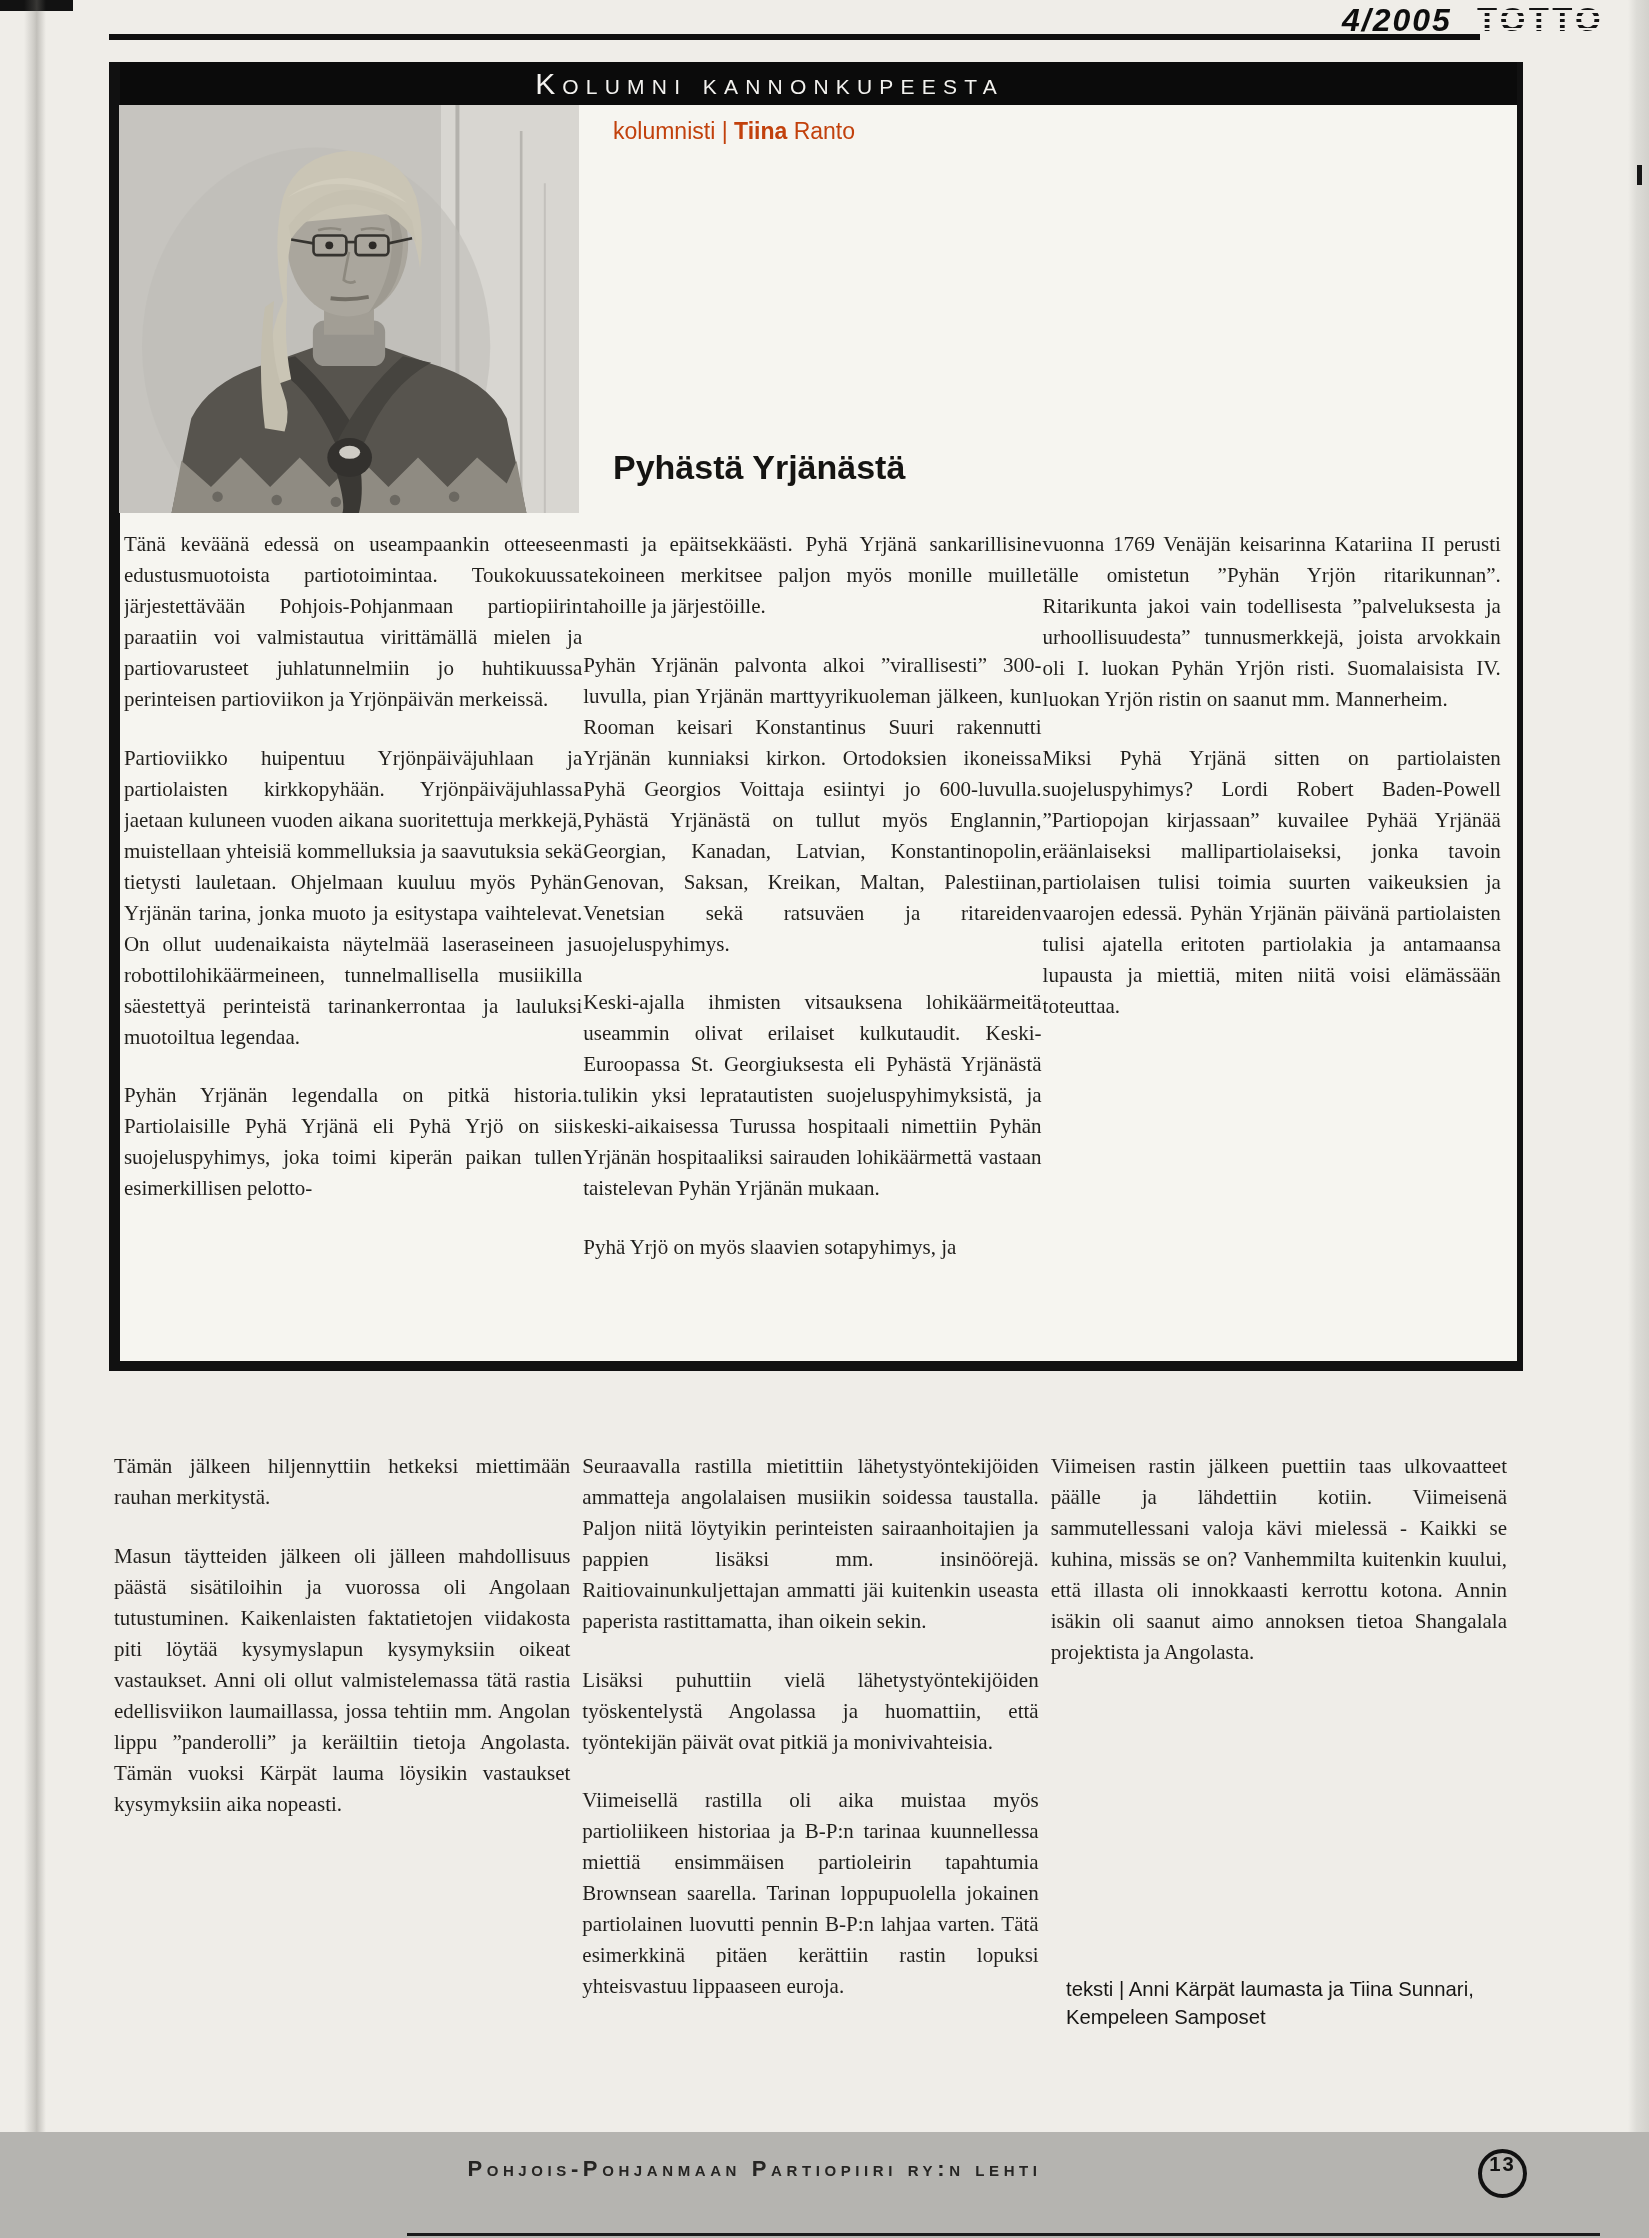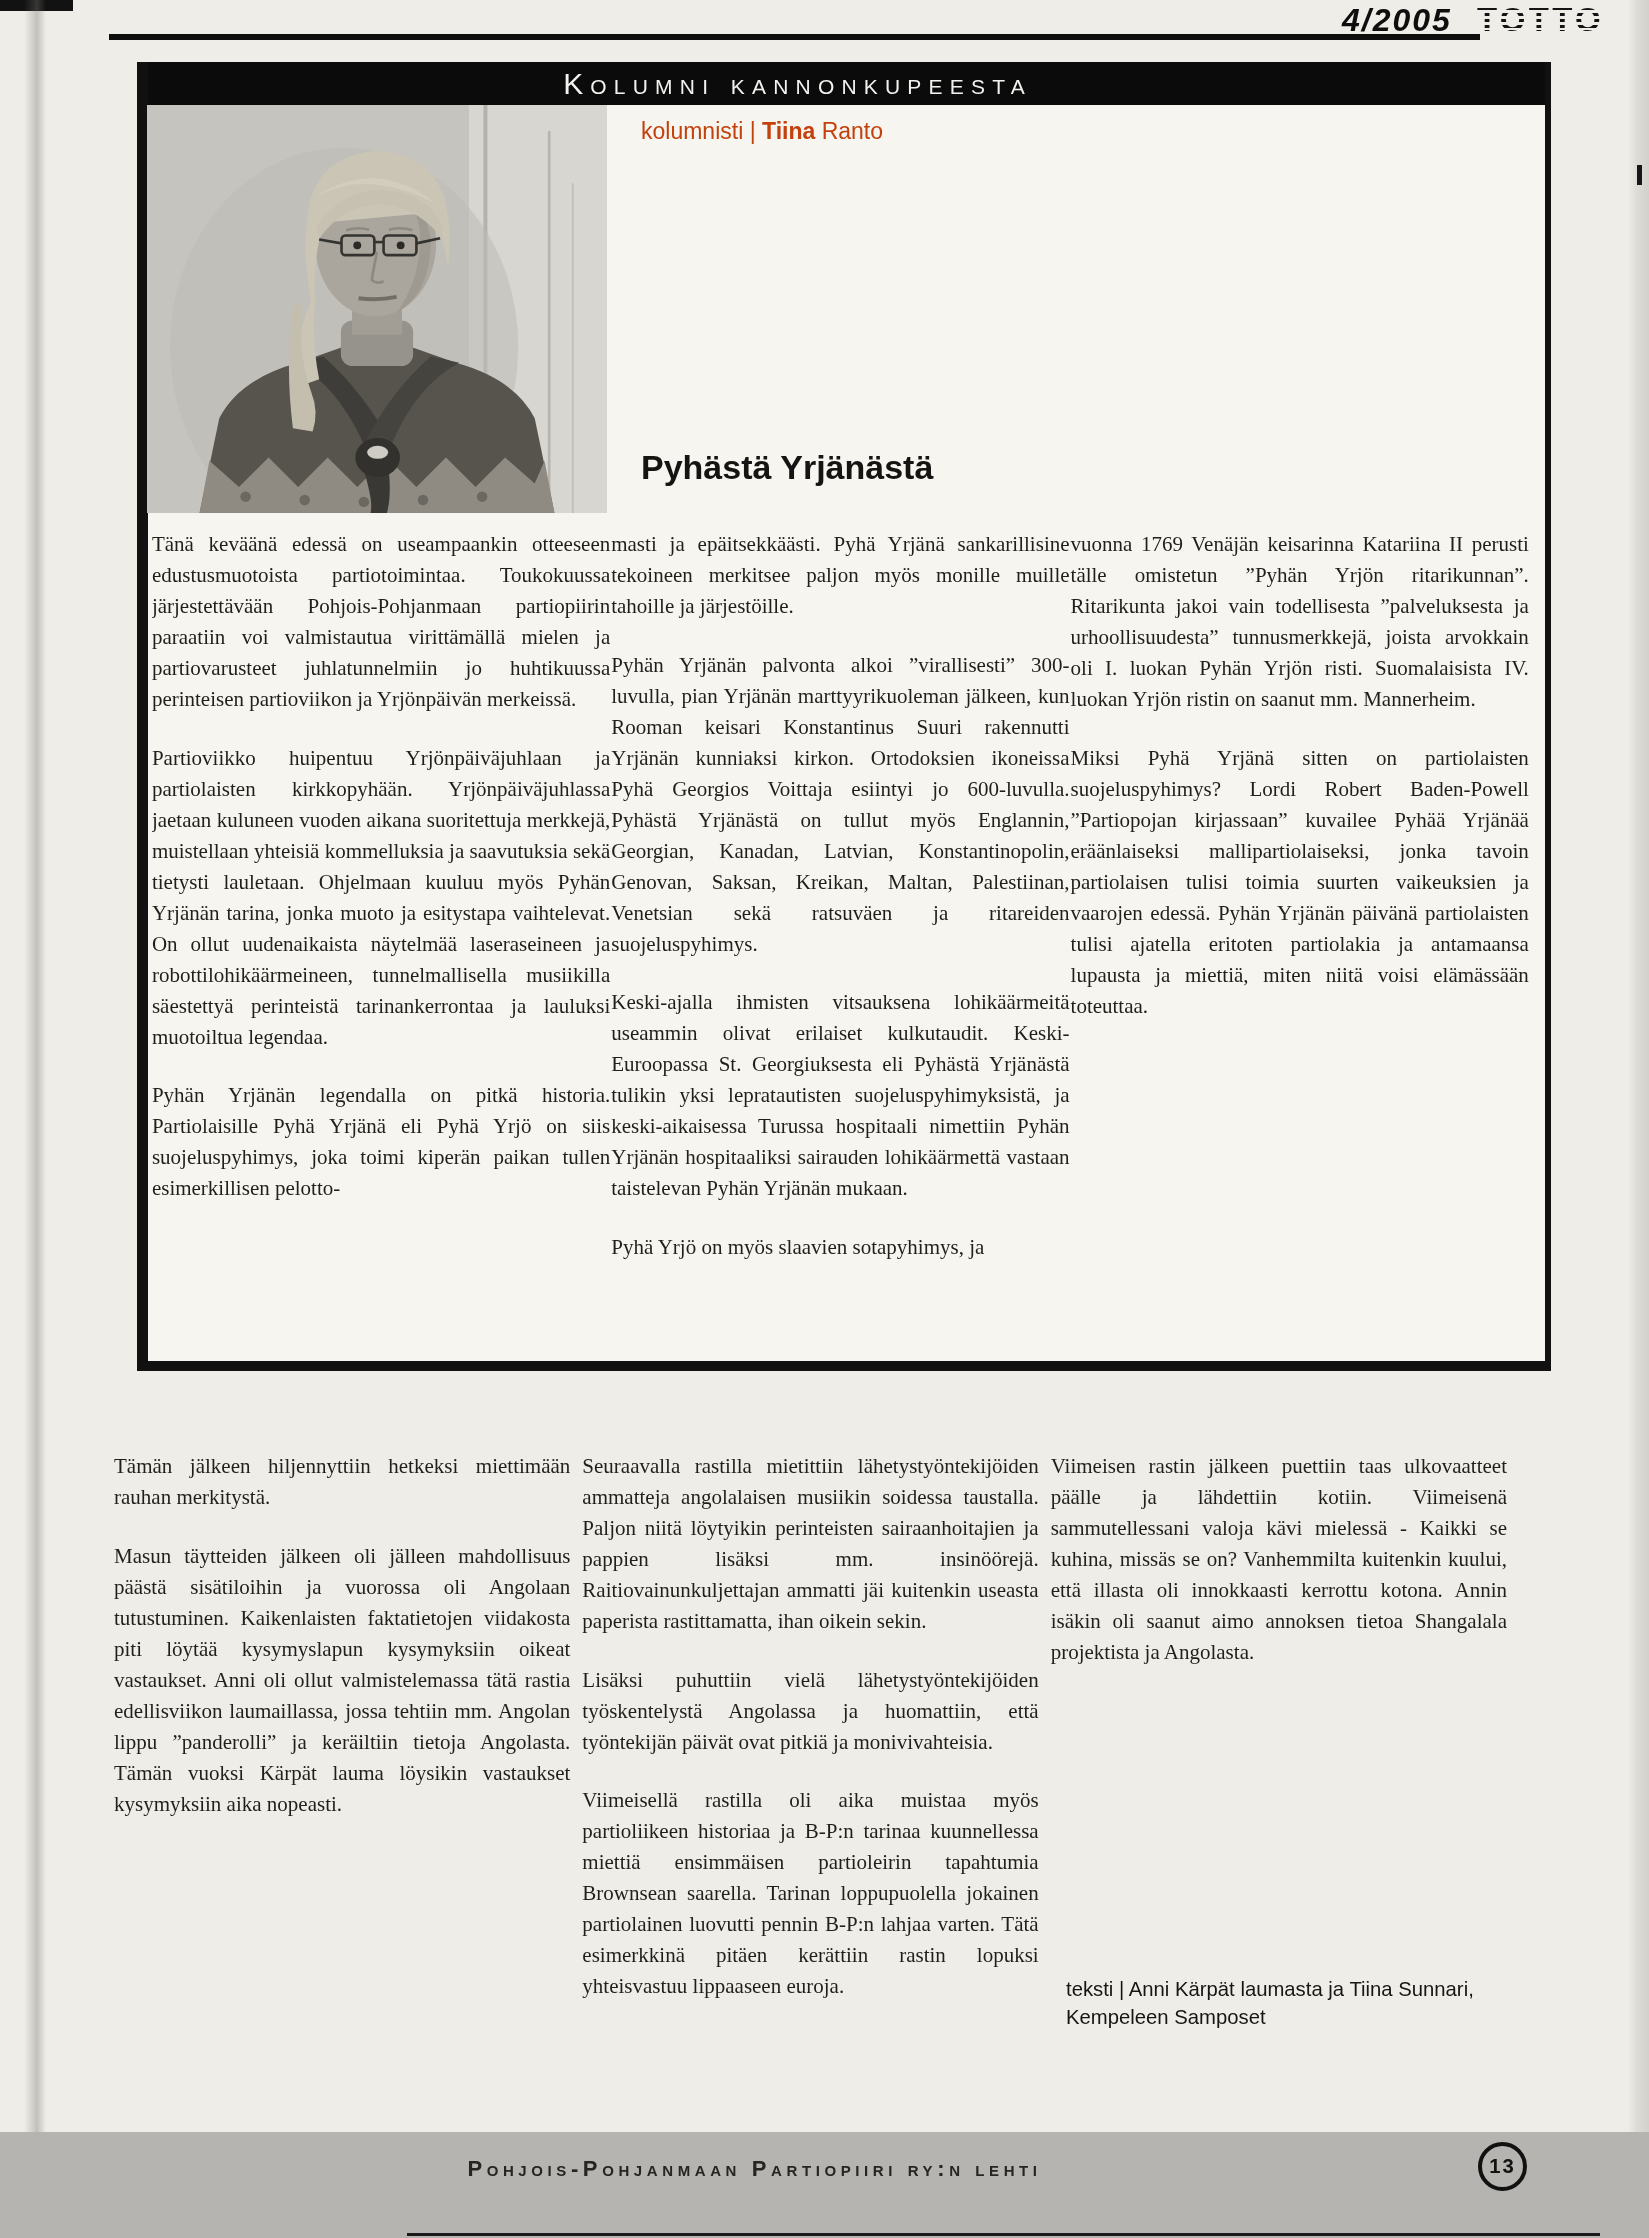--- a/index.html
+++ b/index.html
@@ -19,21 +19,21 @@
   .right-tick{left:1637px;top:165px;width:4.6px;height:19.7px;background:#161616;}
   
   .header-row{left:109px;top:1.3px;width:1495px;display:flex;justify-content:flex-end;align-items:baseline;gap:25px;}
   .issue{font-family:"Liberation Sans",sans-serif;font-weight:700;font-size:32px;letter-spacing:2px;color:#0e0e0e;font-style:italic;}
   .logo-totto{font-family:"Liberation Sans",sans-serif;font-weight:700;font-size:33px;letter-spacing:3.3px;
     background-image:repeating-linear-gradient(180deg,#141414 0px,#141414 3.3px,#efede8 3.3px,#efede8 5.9px);
     -webkit-background-clip:text;background-clip:text;color:transparent;}
   .header-rule{left:109px;top:34px;width:1371px;height:5.9px;background:#0f0f0f;}
   
   .column-box{left:109px;top:62px;width:1414px;height:1309px;box-sizing:border-box;
-    background:#f6f5f0;border-left:11.8px solid #111;border-right:6.6px solid #111;border-bottom:10.5px solid #111;margin-left:28px;}
+    background:#f6f5f0;border-left:11.8px solid #111;border-right:6.6px solid #111;border-bottom:10.5px solid #111;}
   .banner{height:43px;background:#0b0b0b;display:flex;align-items:center;justify-content:center;
     padding-right:98px;}
   .banner span{font-family:"Liberation Sans",sans-serif;font-variant:small-caps;font-weight:400;
     font-size:30px;letter-spacing:7.2px;color:#f3f2ef;}
   .photo{left:-1.3px;top:43px;width:460px;height:408px;overflow:hidden;background:#c6c4bf;}
   .photo svg{display:block;width:100%;height:100%;}
   .credit{left:493px;top:56px;font-family:"Liberation Sans",sans-serif;font-size:23px;color:#c2410c;}
   .credit .bold{font-weight:700;}
   .article-title{left:493px;top:386px;font-family:"Liberation Sans",sans-serif;font-weight:700;
     font-size:34px;letter-spacing:0px;color:#151412;}
@@ -43,22 +43,22 @@
   
   .lower{left:114px;top:1451px;width:1393px;height:656px;display:flex;gap:12px;}
   .lower .col p{margin:0 0 27.5px 0;font-size:21px;line-height:31px;text-align:justify;hyphens:auto;-webkit-hyphens:auto;}
   .byline{left:952px;top:525px;width:433px;font-family:"Liberation Sans",sans-serif;font-size:20.3px;line-height:27.5px;color:#171614;}
   .byline .bold{font-weight:400;}
   
   .footer-bar{left:0;top:2132px;width:1649px;height:107px;background:#b5b4b0;}
   .footer-title{position:absolute;left:0;right:0;top:23.6px;text-align:center;padding-right:140px;
     font-family:"Liberation Sans",sans-serif;font-variant:small-caps;font-weight:700;
     font-size:22px;letter-spacing:4.6px;color:#262523;}
-  .page-badge{position:absolute;left:1478px;top:10px;width:41px;height:41px;border:4.6px solid #111;
-    border-radius:50%;display:flex;align-items:center;justify-content:center;
+  .page-badge{position:absolute;left:1478px;top:17px;width:41px;height:41px;border:4.6px solid #111;
+    border-radius:50%;display:flex;justify-content:center;
     font-family:"Liberation Sans",sans-serif;font-weight:700;font-size:20.3px;letter-spacing:2px;color:#121212;}
   .footer-line{position:absolute;left:407px;right:49px;bottom:3.3px;height:2.6px;background:#1a1a1a;}
 </style>
 </head>
 <body>
 
 <div class="abs corner-mark"></div>
 <div class="abs left-gutter"></div>
 <div class="abs right-strip"></div>
 <div class="abs right-tick"></div>

